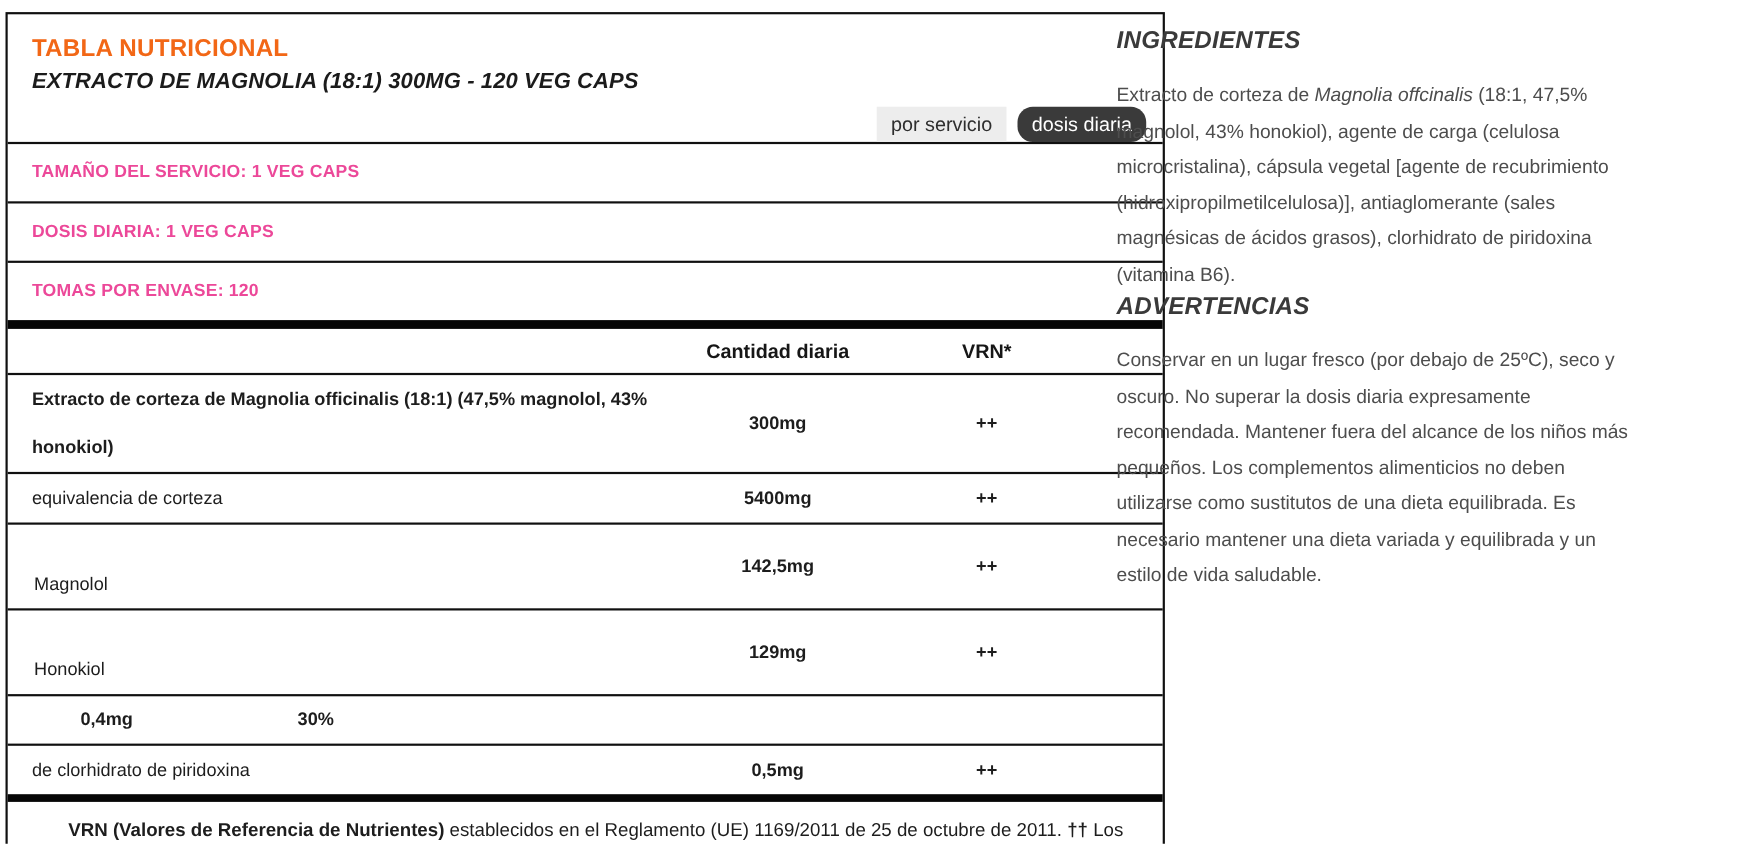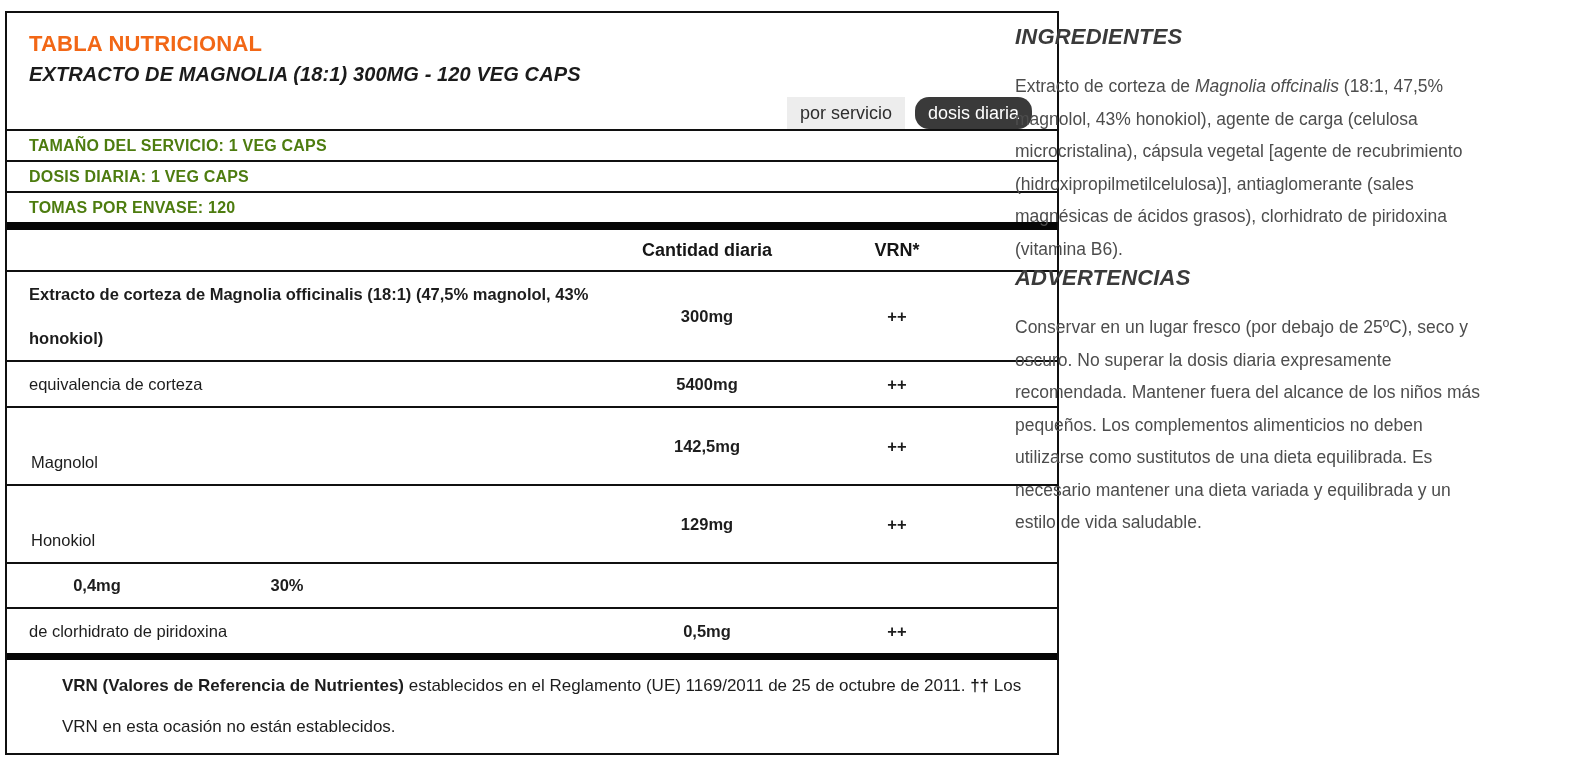--- a/index.html
+++ b/index.html
@@ -23,34 +23,34 @@
   .panel-title {
     position: absolute; left: 22px; top: 18px;
     font-weight: 800; font-size: 22px;
     letter-spacing: 0.2px; color: #F26716;
   }
   .product-title {
     position: absolute; left: 22px; top: 50px;
     font-style: italic; font-weight: 800; font-size: 20px;
     letter-spacing: 0.1px; color: #1b1b1b;
   }
-  .tabs { position: absolute; right: 25px; bottom: 0; display: flex; gap: 10px; }
+  .tabs { position: absolute; right: 15px; bottom: 0; display: flex; gap: 10px; }
   .tab {
     height: 32px; padding: 0 13px;
     display: flex; align-items: center;
     font-size: 18px; cursor: pointer; white-space: nowrap;
   }
   .tab-inactive { background: #ededed; color: #2e2e2e; }
   .tab-active   { background: #3a3a3a; color: #ffffff; border-radius: 14px; }
 
   .info-row {
-    height: 31px; border-top: 2px solid #101010;
+    height: 54px; border-top: 2px solid #101010;
     display: flex; align-items: center;
     padding-left: 22px;
-    font-weight: 700; font-size: 16px; color: #4d7c0f;
+    font-weight: 700; font-size: 16px; color: #ec4899;
     letter-spacing: 0.2px;
   }
 
   .bar-thick { height: 8px; background: #060606; }
   .bar-thick2 { height: 7px; background: #060606; }
 
   .cols { display: flex; align-items: center; }
   .c-label  { width: 610px; padding-left: 22px; }
   .c-label.indent { padding-left: 24px; margin-top: 32px; }
   .c-amount { width: 180px; text-align: center; font-weight: 700; }

